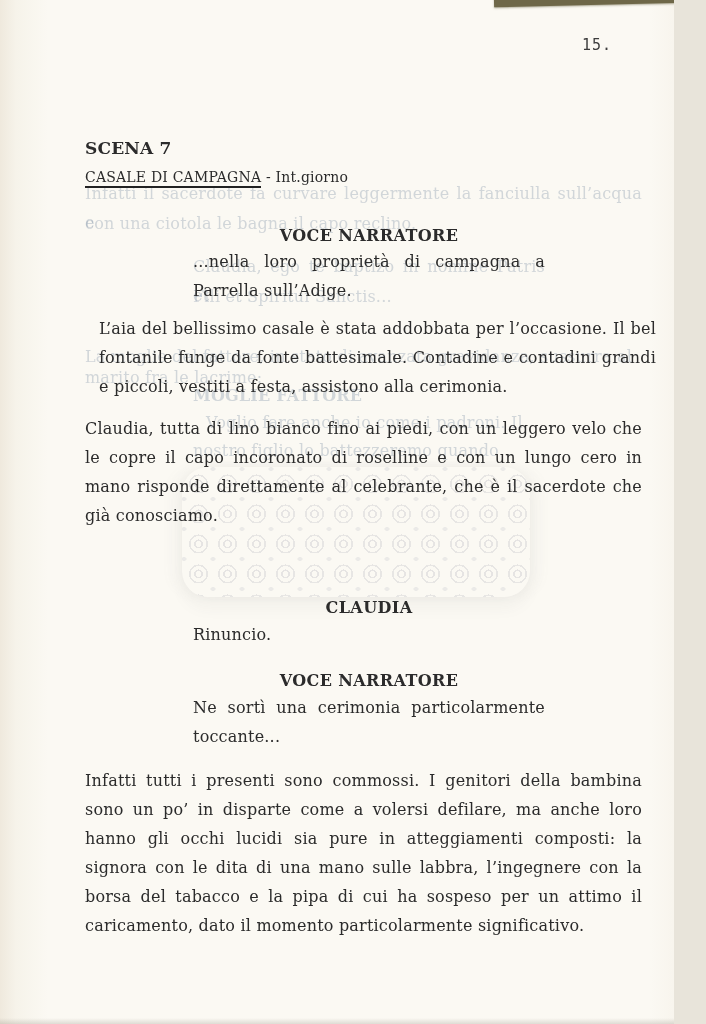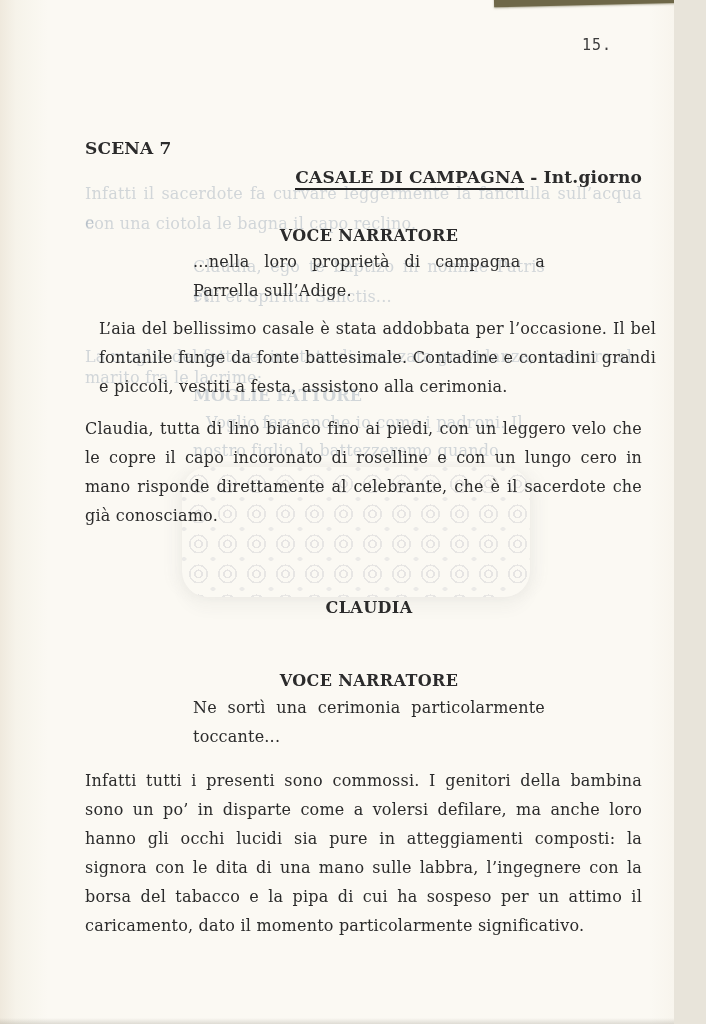--- a/index.html
+++ b/index.html
@@ -27,21 +27,21 @@
   .pageno{
     position:absolute;top:36px;right:62px;
     font-family:"DejaVu Sans Mono","Liberation Mono",monospace;
     font-size:15px;letter-spacing:1px;color:#3c3c3c;
   }
   .blk{position:absolute;font-size:16px;line-height:29px;letter-spacing:.2px;z-index:2;}
   .action{left:85px;width:557px;text-align:justify;text-align-last:left;}
   .dialogue{left:193px;width:352px;text-align:justify;text-align-last:left;}
   .charname{left:193px;width:352px;text-align:center;font-weight:bold;letter-spacing:.4px;}
   .scena{left:85px;width:557px;font-weight:bold;font-size:17px;}
-  .slug{left:85px;width:557px;font-weight:bold;font-size:17px;text-align:right;}
+  .slug{left:85px;width:557px;font-weight:normal;font-size:14px;}
   .slug .uline{border-bottom:2px solid #222;padding-bottom:1px;}
   
   .ghost{
     position:absolute;z-index:1;color:rgba(128,146,168,.34);
     font-size:16px;line-height:29px;letter-spacing:.2px;
     filter:blur(.4px);pointer-events:none;
   }
   .ghost.j{text-align:justify;text-align-last:left;}
   .ghost.c{text-align:left;font-weight:bold;}
   
@@ -84,19 +84,20 @@
 
   <div class="blk charname" style="top:221px;">VOCE NARRATORE</div>
   <div class="blk dialogue" style="top:247px;">...nella loro proprietà di campagna a Parrella sull’Adige.</div>
 
   <div class="blk action" style="top:314px;margin-left:14px;">L’aia del bellissimo casale è stata addobbata per l’occasione. Il bel fontanile funge da fonte battesimale. Contadine e contadini grandi e piccoli, vestiti a festa, assistono alla cerimonia.</div>
 
   <div class="blk action" style="top:414px;">Claudia, tutta di lino bianco fino ai piedi, con un leggero velo che le copre il capo incoronato di roselline e con un lungo cero in mano risponde direttamente al celebrante, che è il sacerdote che già conosciamo.</div>
 
 
   <div class="blk charname" style="top:593px;">CLAUDIA</div>
+  <div class="blk dialogue" style="top:620px;">Rinuncio.</div>
 
   <div class="blk charname" style="top:666px;">VOCE NARRATORE</div>
   <div class="blk dialogue" style="top:693px;">Ne sortì una cerimonia particolarmente toccante...</div>
 
   <div class="blk action" style="top:766px;">Infatti tutti i presenti sono commossi. I genitori della bambina sono un po’ in disparte come a volersi defilare, ma anche loro hanno gli occhi lucidi sia pure in atteggiamenti composti: la signora con le dita di una mano sulle labbra, l’ingegnere con la borsa del tabacco e la pipa di cui ha sospeso per un attimo il caricamento, dato il momento particolarmente significativo.</div>
 
 </div>
 
 </body></html>

